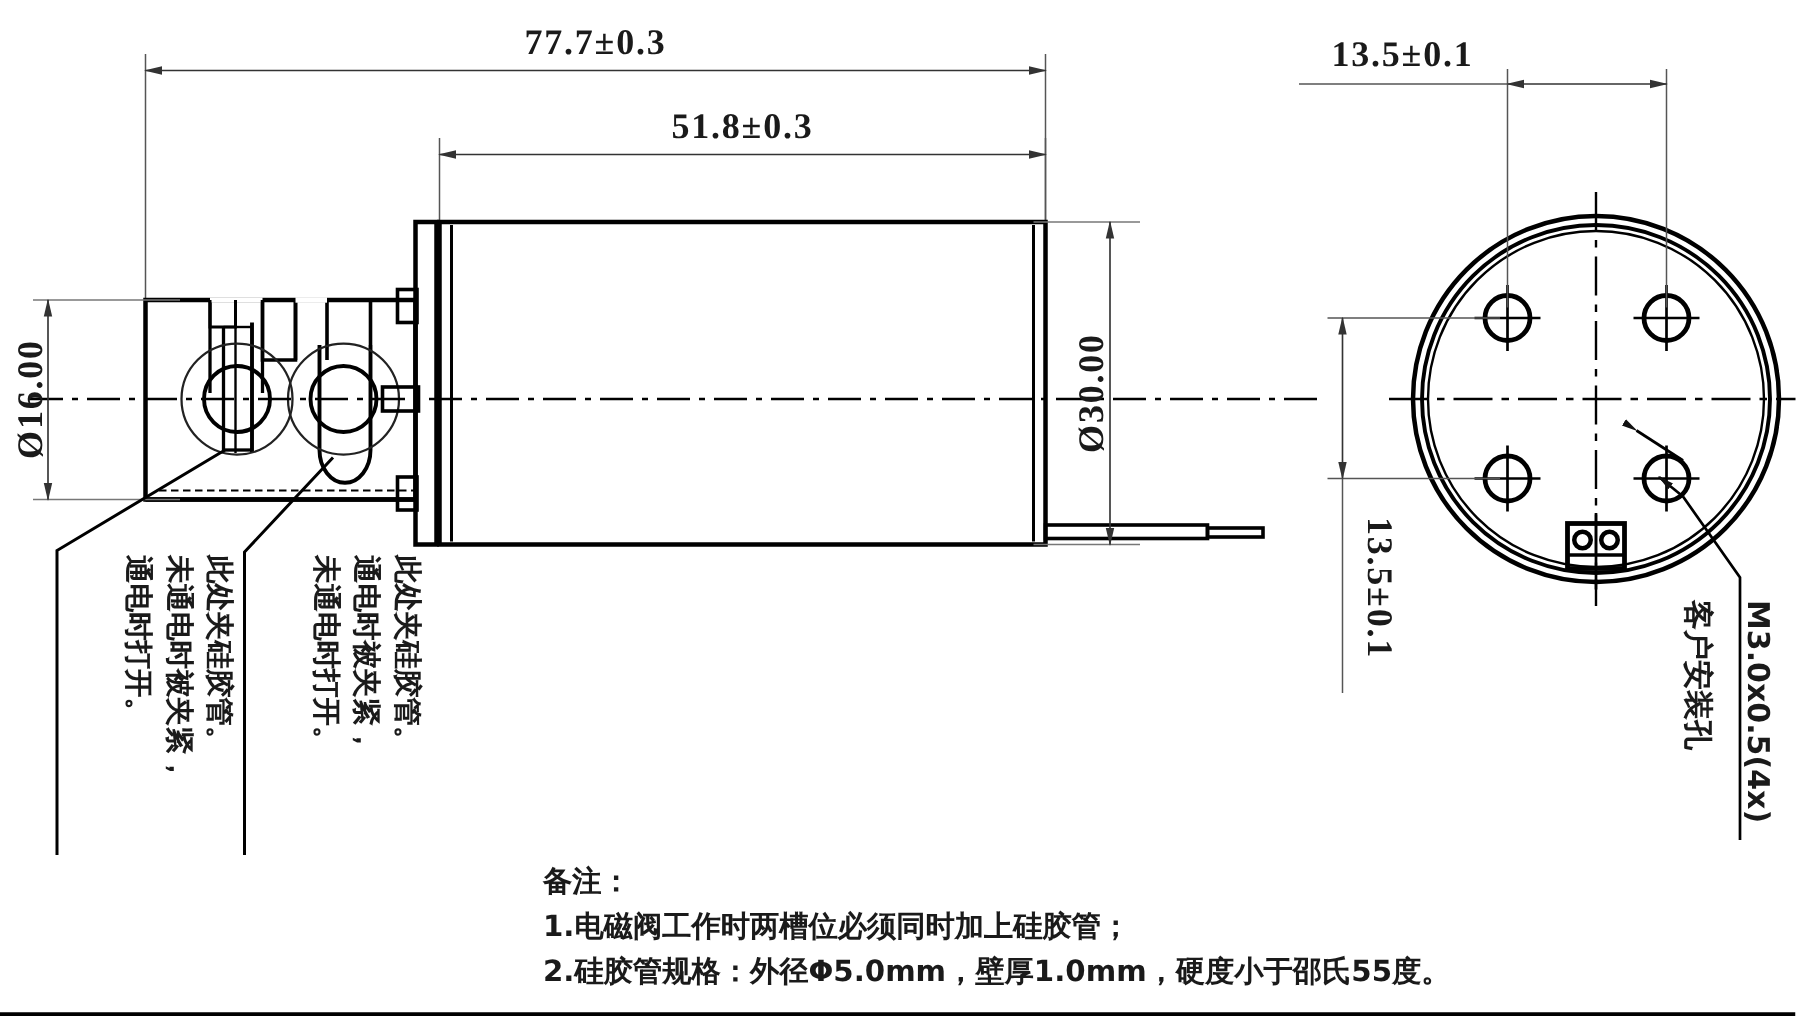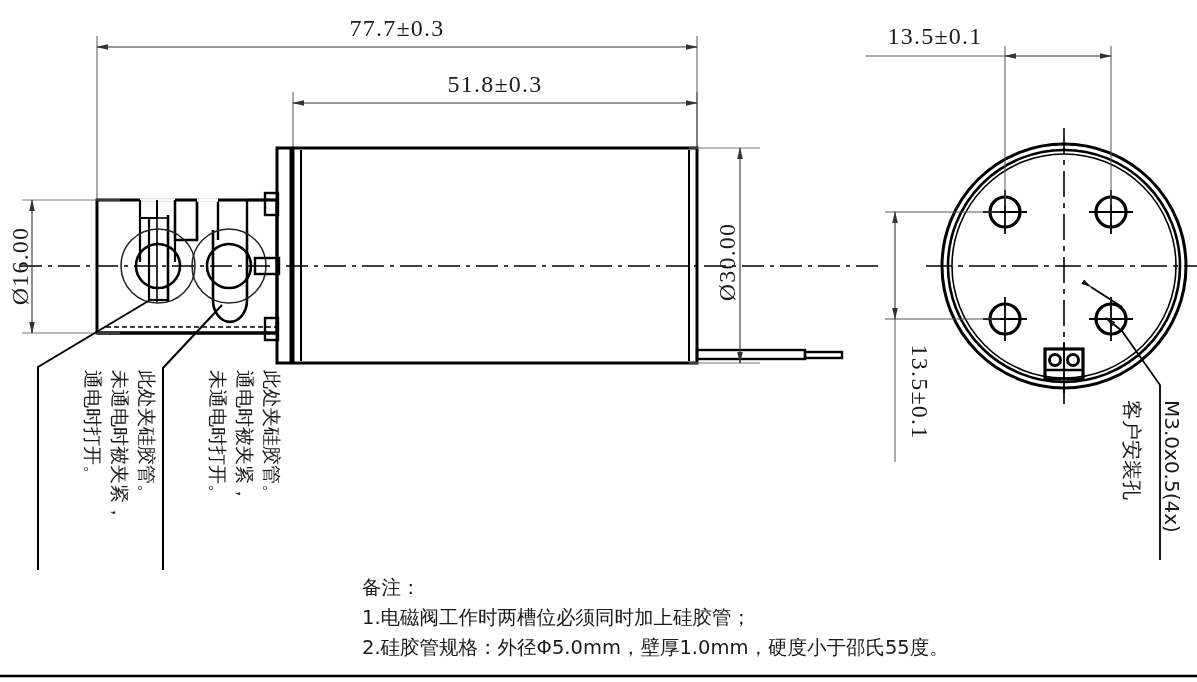--- a/index.html
+++ b/index.html
@@ -4,21 +4,21 @@
 <style>
   html,body{margin:0;padding:0;}
   body{
     width:1197px;height:682px;
     background:#ffffff;
     font-family:"Liberation Serif", serif;
     color:#000;
     overflow:hidden;
     position:relative;
   }
-  #stage{position:absolute;left:0;top:0;width:1197px;height:682px;}
+  #stage{position:absolute;left:0;top:0;width:1197px;height:682px;font-weight:bold;}
   svg{display:block;}
   .dimtxt{
     font-family:"Liberation Serif", serif;
     font-size:24px;
     letter-spacing:1.2px;
     fill:#1a1a1a;
   }
   .cnvert{
     font-family:"DejaVu Sans", sans-serif;
     font-size:19px;

